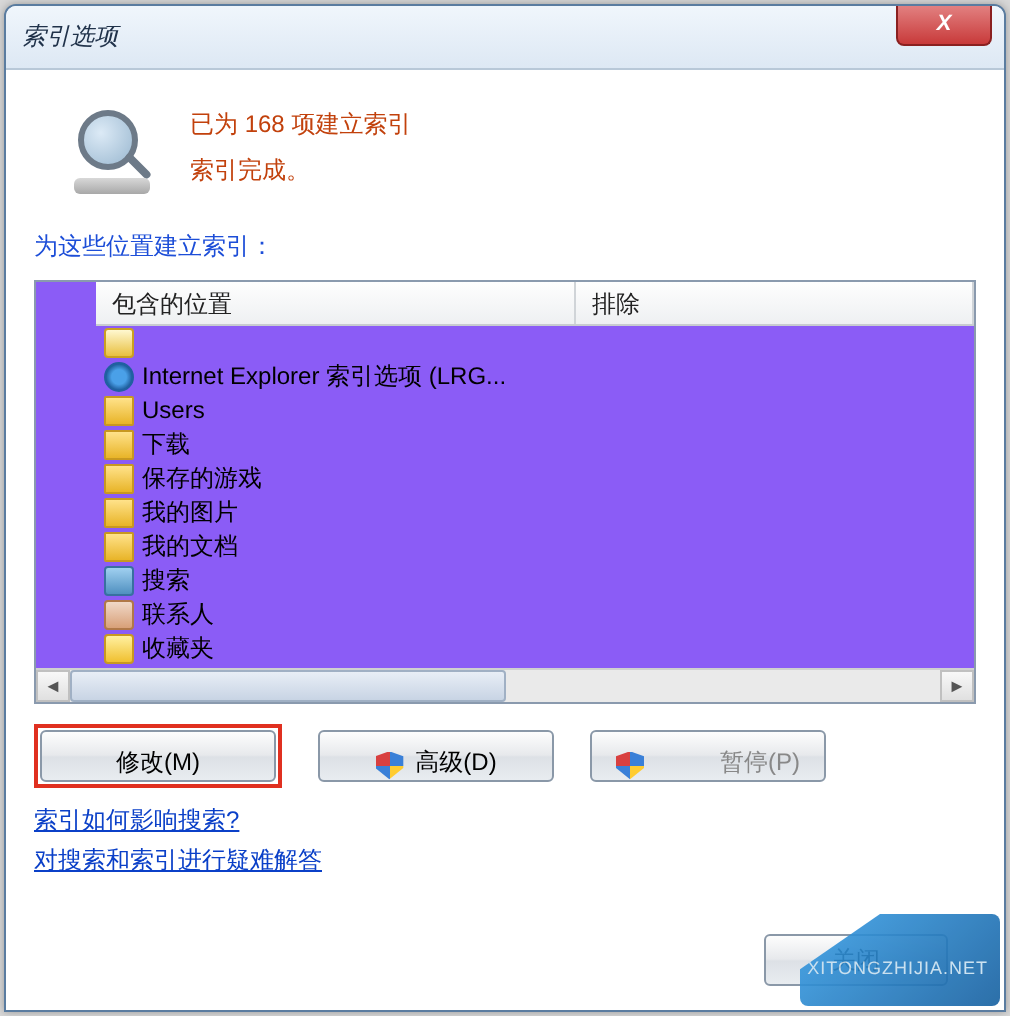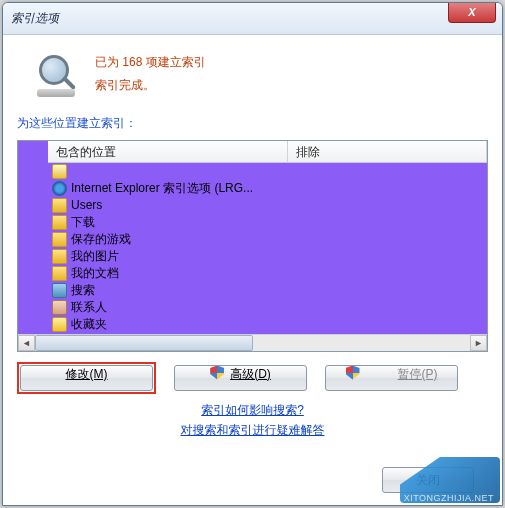--- a/index.html
+++ b/index.html
@@ -32,30 +32,30 @@
   .ic-video { background: linear-gradient(#f8e8c8,#e0c078); border: 1px solid #c09840; border-radius: 1px; }
   .ic-music { background: linear-gradient(#f8e8c8,#e0c078); border: 1px solid #c09840; border-radius: 1px; }
   .ic-search { background: linear-gradient(#a0d0f0,#5090c0); border: 1px solid #3870a0; border-radius: 2px; }
   .ic-fav { background: linear-gradient(#fff0a0,#f0c030); border: 1px solid #c89820; border-radius: 2px; }
   .ic-contact { background: linear-gradient(#f0d8c8,#d8a078); border: 1px solid #b07848; border-radius: 2px; }
   .hscroll { position: absolute; bottom: 0; left: 0; right: 0; height: 17px; background: #f0f0f0; border-top: 1px solid #d0d0d0; display: flex; }
   .hscroll .arrow { width: 17px; height: 16px; background: linear-gradient(#f8f8f8,#e0e0e0); border: 1px solid #c0c0c0; text-align: center; font-size: 9px; line-height: 14px; color: #555; cursor: pointer; }
   .hscroll .track { flex: 1; background: #eaeaea; position: relative; }
   .hscroll .thumb { position: absolute; left: 0; top: 0; bottom: 0; width: 50%; background: linear-gradient(#e8eef6,#c8d4e4); border: 1px solid #a0b0c4; border-radius: 2px; }
   .buttons-row { display: flex; gap: 18px; margin: 10px 0 6px 0; align-items: center; }
-  .btn { width: 133px; height: 26px; background: linear-gradient(#fdfdfd,#e7e9ec 48%,#dde1e6 52%,#e8ecf0); border: 1px solid #8a98a8; border-radius: 3px; display: flex; align-items: flex-start; justify-content: center; gap: 6px; font-size: 12px; cursor: pointer; text-decoration: underline; }
+  .btn { width: 118px; height: 26px; background: linear-gradient(#fdfdfd,#e7e9ec 48%,#dde1e6 52%,#e8ecf0); border: 1px solid #8a98a8; border-radius: 3px; display: flex; align-items: flex-end; justify-content: center; gap: 6px; font-size: 12px; cursor: pointer; }
   .btn.disabled { color: #888; cursor: default; gap: 38px; }
   .shield { width: 14px; height: 14px; display: inline-block; background: conic-gradient(#3a80d8 0 25%, #ffcc30 0 50%, #3a80d8 0 75%, #d84040 0 100%); clip-path: polygon(50% 0,100% 18%,100% 60%,50% 100%,0 60%,0 18%); }
   .highlight-frame { border: 2px solid #e03020; padding: 1px; display: inline-block; }
-  .links { margin-top: 4px; text-align: center; }
+  .links { margin-top: 4px; }
   .links a { color: #0b40c8; text-decoration: underline; font-size: 12px; display: block; line-height: 1.7; cursor: pointer; }
   .bottom-btn { position: absolute; right: 28px; bottom: 12px; width: 92px; height: 26px; background: linear-gradient(#fdfdfd,#e7e9ec 48%,#dde1e6 52%,#e8ecf0); border: 1px solid #8a98a8; border-radius: 3px; font-size: 12px; cursor: pointer; }
   .watermark { position: absolute; right: 2px; bottom: 2px; width: 120px; height: 48px; pointer-events: none; opacity: 0.9; }
   .wm-shape { position: absolute; right: 0; bottom: 0; width: 100px; height: 46px; background: linear-gradient(135deg,#3aa0e8,#1660a0); clip-path: polygon(40% 0,100% 0,100% 100%,0 100%,0 60%); border-radius: 4px; }
-  .wm-text { position: absolute; right: 6px; bottom: 0; color: #c8e0f0; font-size: 9px; letter-spacing: 0.5px; }
+  .wm-text { position: absolute; right: 6px; bottom: 14px; color: #c8e0f0; font-size: 9px; letter-spacing: 0.5px; }
 </style>
 </head>
 <body>
 
 <div class="window">
 
   <div class="titlebar">
     <span class="title-text">索引选项</span>
     <div class="close-btn">X</div>
   </div>

